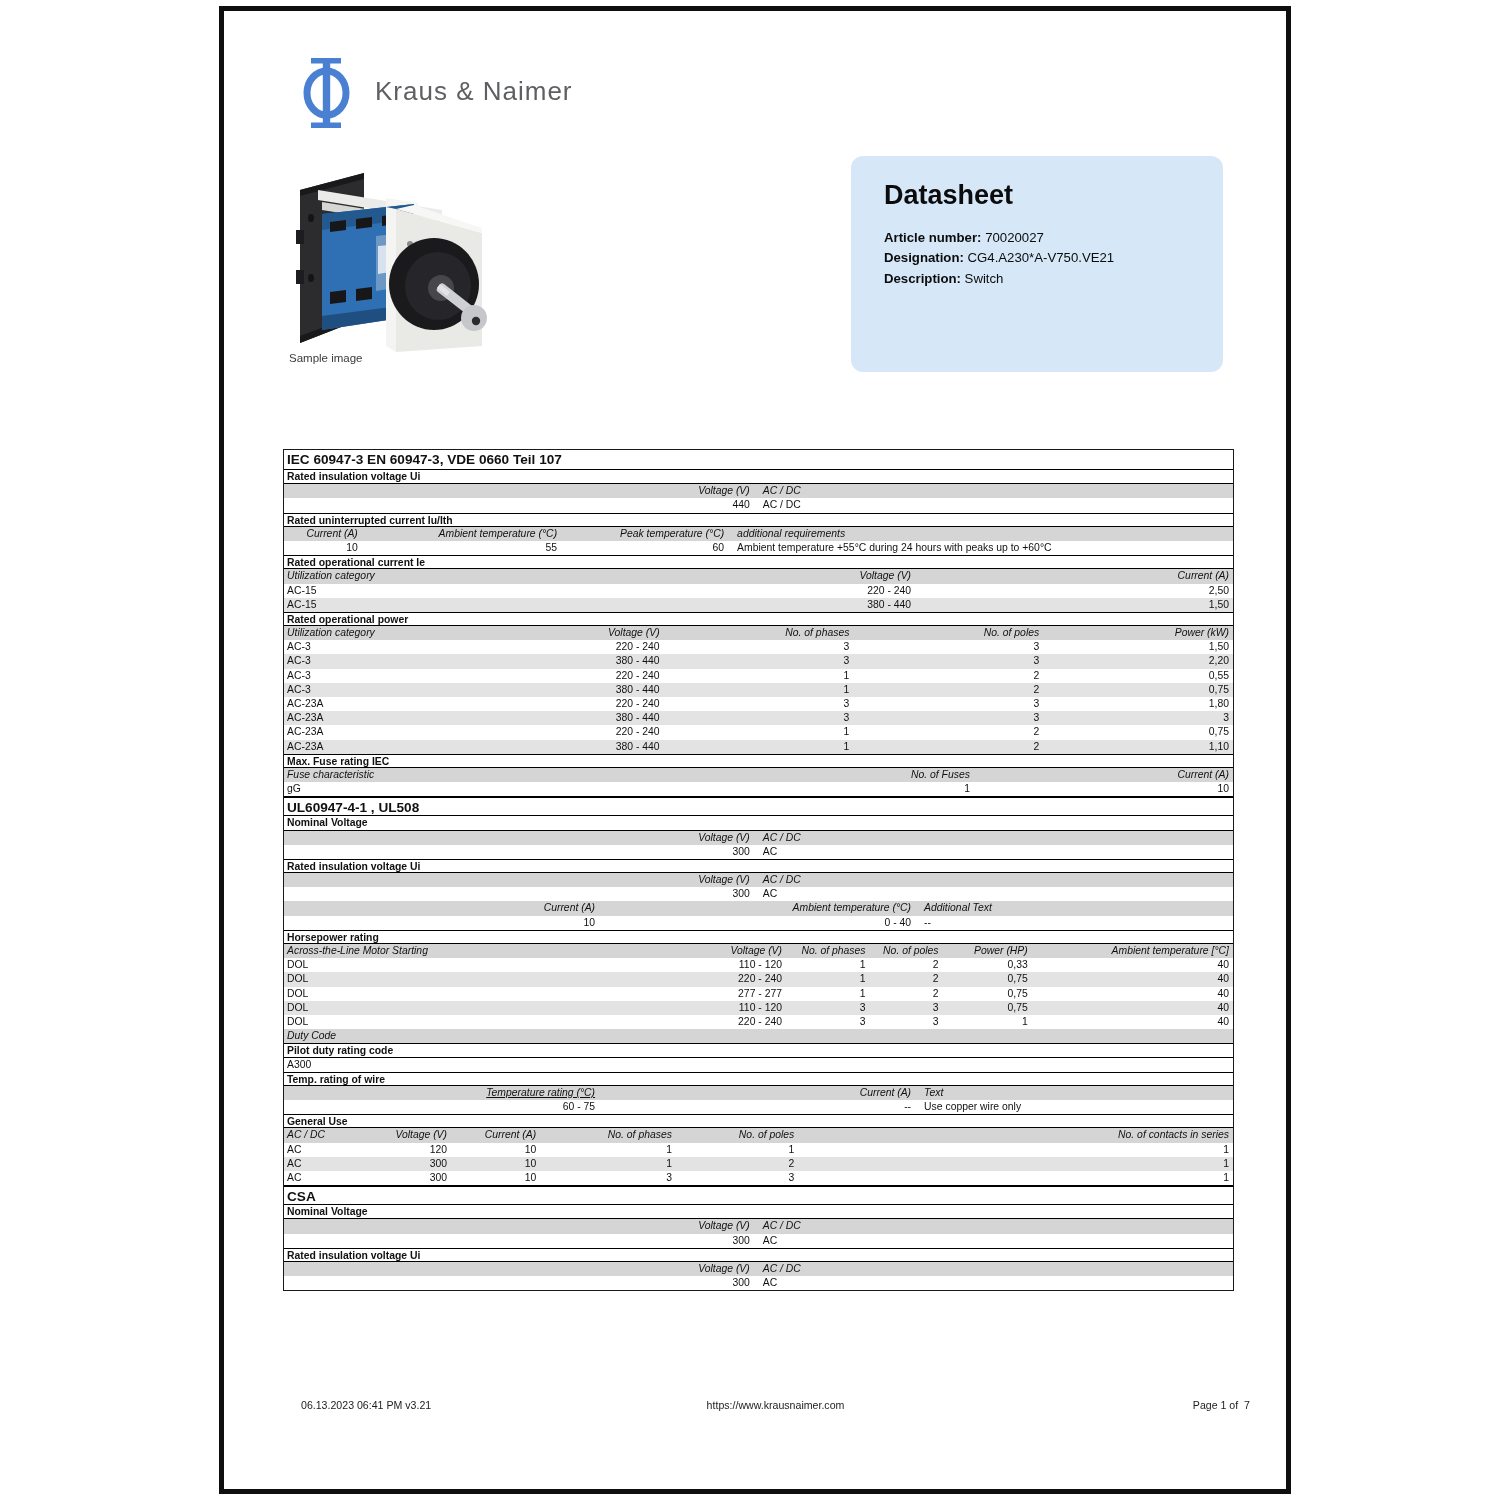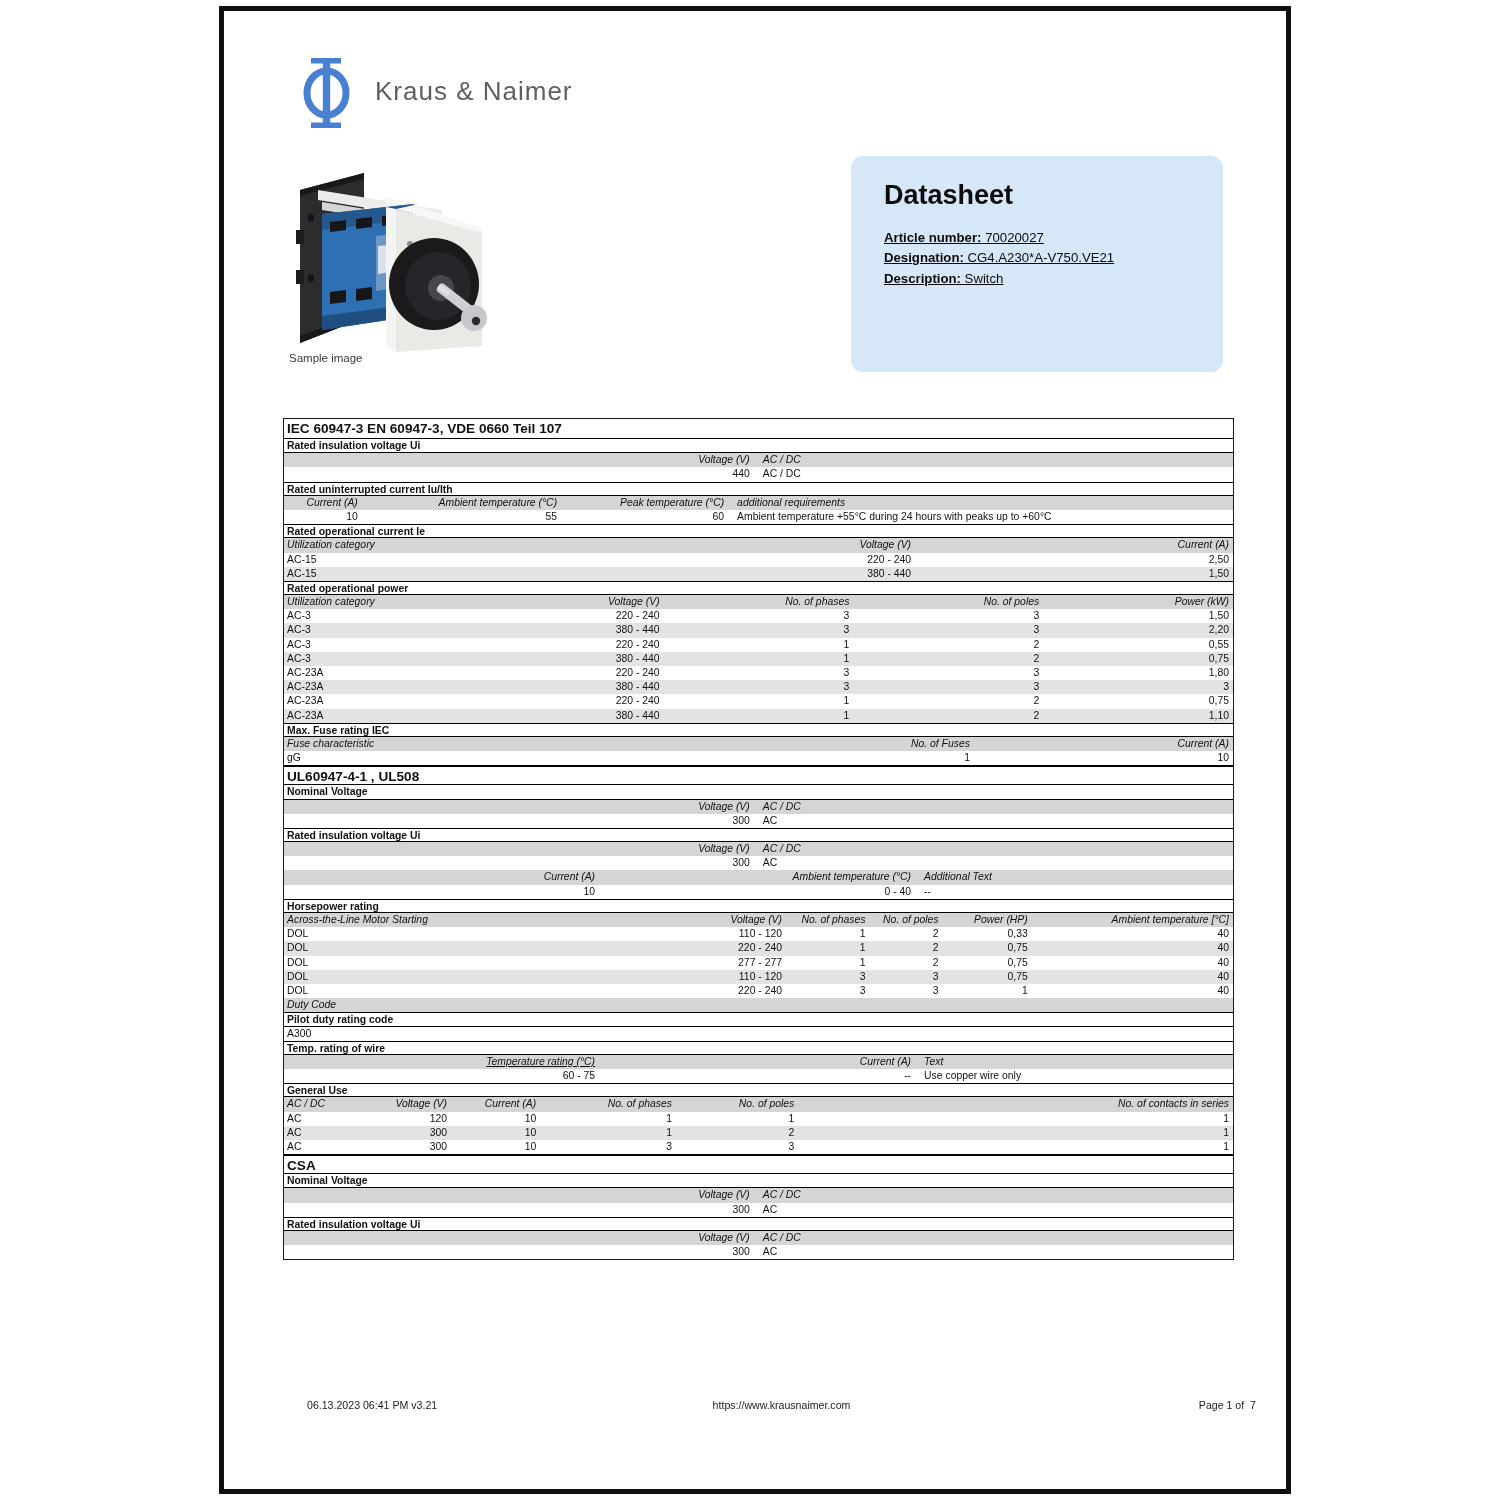--- a/index.html
+++ b/index.html
@@ -14,21 +14,21 @@
   
   .caption{font-size:11.5px;color:#3a3a3a;}
 
   
   .ds-box{background:var(--box-bg,#d6e8f8);border-radius:12px;}
   .ds-title{font-size:27px;font-weight:700;color:#0c0c0c;}
   .ds-fields{font-size:13.2px;line-height:20.4px;color:#0c0c0c;}
   .ds-fields b{font-weight:700;}
 
   
-  .doc-table{border:1px solid #1a1a1a;background:#fff;}
+  .doc-table{border:1px solid #1a1a1a;background:#fff;margin-top:31px;}
   .row{display:flex;height:14.2px;line-height:14.1px;font-size:10.4px;box-sizing:border-box;overflow:hidden;}
   .row.section{height:20px;line-height:18px;font-size:13.6px;font-weight:700;padding:1px 3px 0 3px;border-bottom:1px solid #000;}
   .row.section.bt{border-top:2px solid #000;}
   .row.sub{font-weight:700;border-bottom:1px solid #000;padding:0 3px;font-size:10.4px;}
   .row.sub.bt{border-top:1px solid #000;}
   .row.head{background:var(--head-gray,#d5d5d5);font-style:italic;}
   .row.alt{background:var(--alt-gray,#e3e3e3);}
   .cell{display:block;box-sizing:border-box;white-space:nowrap;overflow:hidden;}
   .cell.l{text-align:left;padding-left:3px;}
   .cell.r{text-align:right;padding-right:4px;}
@@ -91,21 +91,21 @@
     <ellipse cx="151" cy="128" rx="13" ry="13" fill="#46464c"></ellipse>
     <rect x="148" y="123" width="44" height="10" rx="3" transform="rotate(38 151 128)" fill="#cfd0d4"></rect>
     <circle cx="184" cy="158" r="13" fill="#c6c7cb"></circle>
     <circle cx="186" cy="161" r="4.2" fill="#2b2b2e"></circle>
     <path d="M150,124 l10,8 -3,4 -10,-8 Z" fill="#e2e3e6"></path>
   </svg>
   <div class="abs caption" style="left:65px;top:341px;">Sample image</div>
 
   <div class="abs ds-box" style="left:627px;top:145px;width:372px;height:216px;">
     <div class="abs ds-title" style="left:33px;top:24px;">Datasheet</div>
-    <div class="abs ds-fields" style="left:33px;top:72px;width:330px;text-decoration:underline;">
+    <div class="abs ds-fields" style="left:33px;top:72px;width:330px;">
         <div><b>Article number:</b> 70020027</div>
         <div><b>Designation:</b> CG4.A230*A-V750.VE21</div>
         <div><b>Description:</b> Switch</div>
       </div>
   </div>
 
   <div class="abs doc-table" style="left:59px;top:407px;width:949px;">
       <div class="row section">IEC 60947-3 EN 60947-3, VDE 0660 Teil 107</div>
       <div class="row sub">Rated insulation voltage Ui</div>
       <div class="row head">
@@ -363,19 +363,19 @@
       <div class="row head">
         <span class="cell r" style="width: 49.5%;">Voltage (V)</span>
         <span class="cell lp" style="width: 50.5%;">AC / DC</span>
       </div>
       <div class="row ">
         <span class="cell r" style="width: 49.5%;">300</span>
         <span class="cell lp" style="width: 50.5%;">AC</span>
       </div>
     </div>
 
-  <div class="abs footer" style="left:59px;top:1388px;width:949px;padding-left:24px;">
+  <div class="abs footer" style="left:53px;top:1388px;width:949px;padding-left:24px;">
     <span class="f-left">06.13.2023 06:41 PM v3.21</span>
     <span class="f-center">https://www.krausnaimer.com</span>
     <span class="f-right">Page 1 of  7</span>
   </div>
 
 </div>
 
 </body></html>

